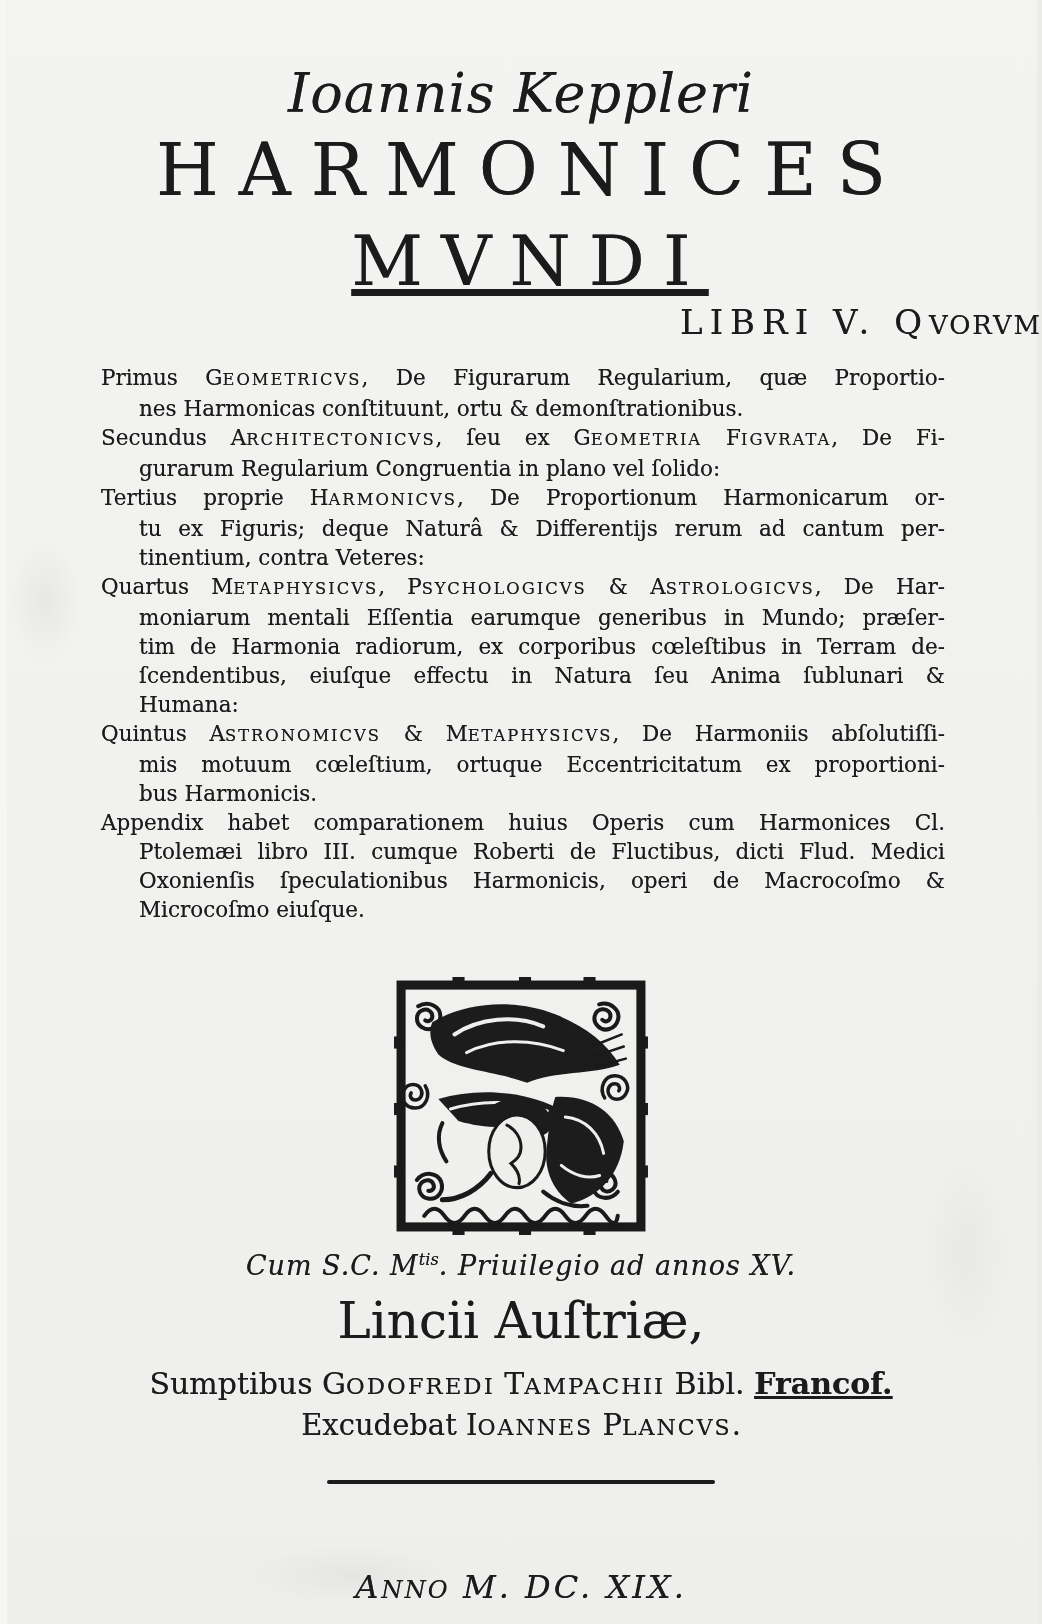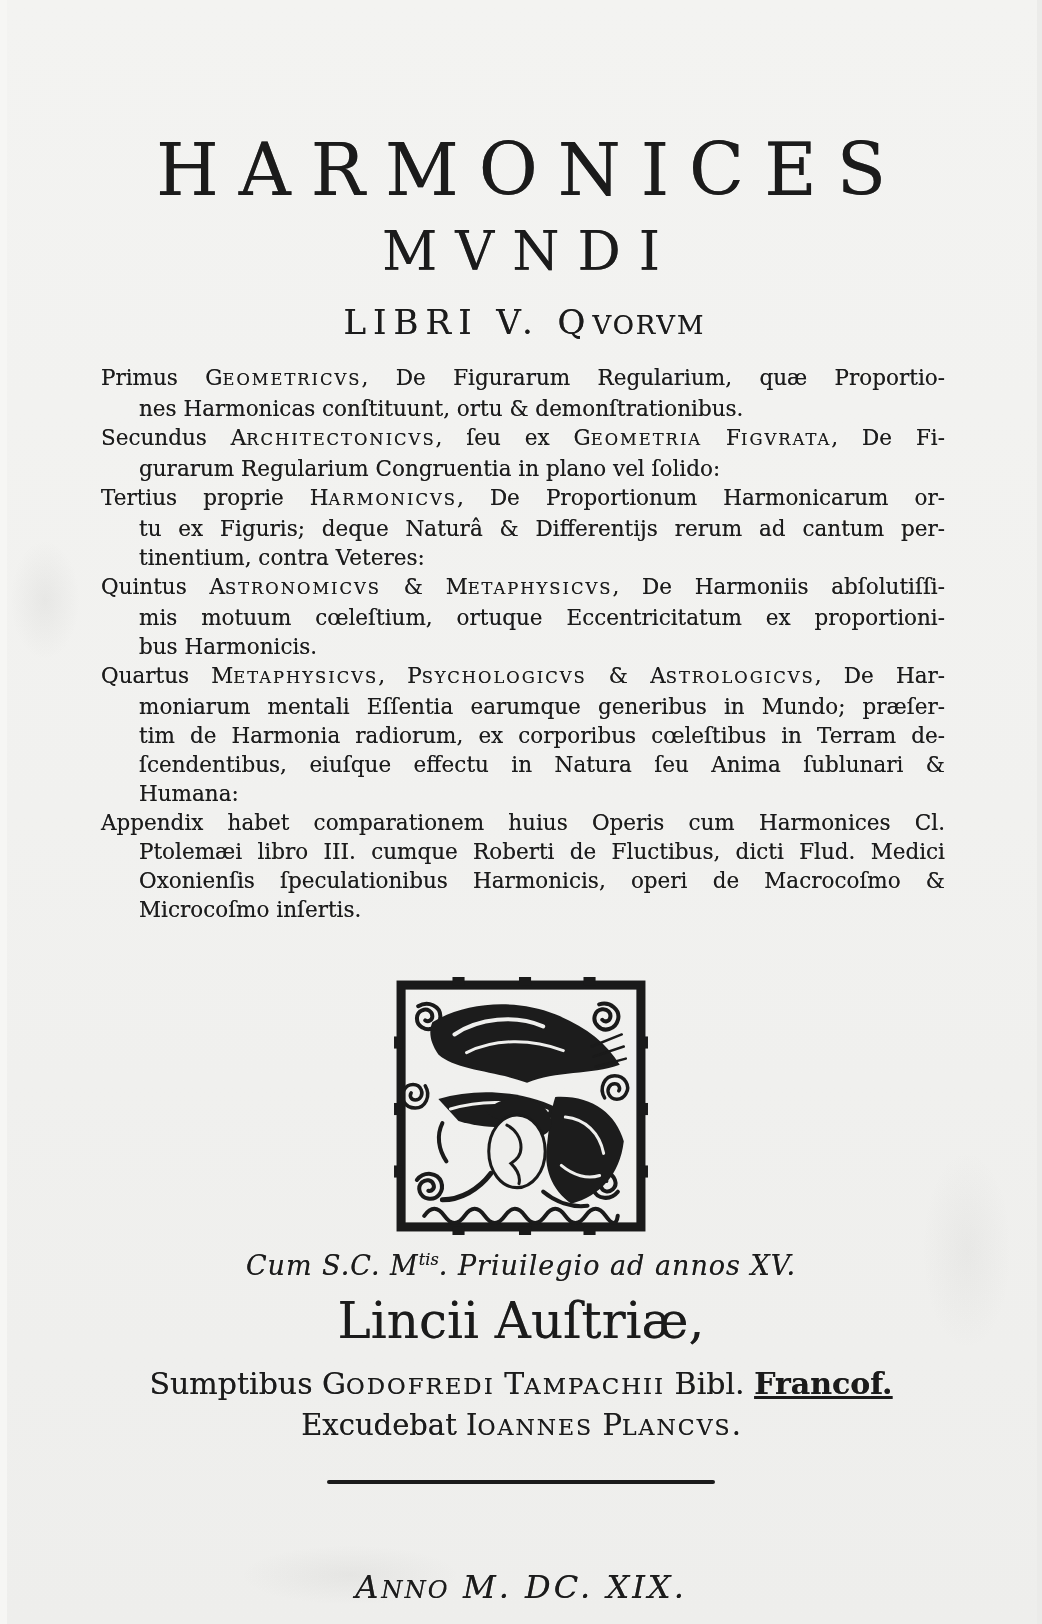--- a/index.html
+++ b/index.html
@@ -10,22 +10,22 @@
     margin: 0 auto;
     background: linear-gradient(180deg,#f3f3f1 0%, #f1f1ef 50%, #eeeeec 100%);
     font-family: "DejaVu Serif", "Liberation Serif", serif;
     color: #1b1b1b;
     overflow: hidden;
     text-shadow: 0 0 0.5px rgba(25,25,25,0.65);
   }
   .abs { position:absolute; left:0; right:0; text-align:center; white-space:nowrap; }
   .author    { top:62px;  font-style:italic; font-size:54px; letter-spacing:1px; }
   .title1    { top:128px; font-size:72px; letter-spacing:20px; padding-left:20px; }
-  .title2    { top:220px; font-size:54px; letter-spacing:18px; padding-left:18px; }
-  .libri     { top:302px; font-size:34px; letter-spacing:7px; padding-left:7px; }
+  .title2    { top:220px; font-size:70px; letter-spacing:18px; padding-left:18px;text-decoration:underline; }
+  .libri     { top:302px; font-size:34px; letter-spacing:7px; padding-left:7px;text-align:right; }
   .books     { position:absolute; top:363px; left:101px; width:844px;
                font-size:21.5px; line-height:29px; }
   .book .line { text-align:justify; }
   .book .line.fill { text-align-last:justify; }
   .book .line.cont { padding-left:38px; }
   .sc-rest   { font-size:0.76em; letter-spacing:2px; }
   sup        { font-size:0.6em; vertical-align:super; letter-spacing:0; }
   .emblem    { position:absolute; top:976px; left:50%; transform:translateX(-50%);
                width:254px; height:260px; }
   .emblem svg { width:100%; height:100%; }
@@ -52,55 +52,56 @@
 <body>
 
 <div class="page">
 
   <div class="edge-left"></div>
   <div class="edge-right"></div>
   <div class="smudge-a"></div>
   <div class="smudge-b"></div>
   <div class="smudge-c"></div>
 
+  <div class="abs author">Ioannis Keppleri</div>
   <div class="abs title1">HARMONICES</div>
   <div class="abs title2">MVNDI</div>
   <div class="abs libri"><span>LIBRI V. </span><span class="sc-first">Q</span><span class="sc-rest">VORVM</span></div>
 
   <div class="books">
       <div class="book">
         <div class="line fill"><span>Primus </span><span class="sc-first">G</span><span class="sc-rest">EOMETRICVS</span><span>, De Figurarum Regularium, quæ Proportio-</span></div>
         <div class="line cont"><span>nes Harmonicas conſtituunt, ortu &amp; demonſtrationibus.</span></div>
       </div>
       <div class="book">
         <div class="line fill"><span>Secundus </span><span class="sc-first">A</span><span class="sc-rest">RCHITECTONICVS</span><span>, ſeu ex </span><span class="sc-first">G</span><span class="sc-rest">EOMETRIA</span> <span class="sc-first">F</span><span class="sc-rest">IGVRATA</span><span>, De Fi-</span></div>
         <div class="line cont"><span>gurarum Regularium Congruentia in plano vel ſolido:</span></div>
       </div>
       <div class="book">
         <div class="line fill"><span>Tertius proprie </span><span class="sc-first">H</span><span class="sc-rest">ARMONICVS</span><span>, De Proportionum Harmonicarum or-</span></div>
         <div class="line cont fill"><span>tu ex Figuris; deque Naturâ &amp; Differentijs rerum ad cantum per-</span></div>
         <div class="line cont"><span>tinentium, contra Veteres:</span></div>
       </div>
       <div class="book">
-        <div class="line fill"><span>Quintus </span><span class="sc-first">A</span><span class="sc-rest">STRONOMICVS</span><span> &amp; </span><span class="sc-first">M</span><span class="sc-rest">ETAPHYSICVS</span><span>, De Harmoniis abſolutiſſi-</span></div>
-        <div class="line cont fill"><span>mis motuum cœleſtium, ortuque Eccentricitatum ex proportioni-</span></div>
-        <div class="line cont"><span>bus Harmonicis.</span></div>
-      </div>
-      <div class="book">
         <div class="line fill"><span>Quartus </span><span class="sc-first">M</span><span class="sc-rest">ETAPHYSICVS</span><span>, </span><span class="sc-first">P</span><span class="sc-rest">SYCHOLOGICVS</span><span> &amp; </span><span class="sc-first">A</span><span class="sc-rest">STROLOGICVS</span><span>, De Har-</span></div>
         <div class="line cont fill"><span>moniarum mentali Eſſentia earumque generibus in Mundo; præſer-</span></div>
         <div class="line cont fill"><span>tim de Harmonia radiorum, ex corporibus cœleſtibus in Terram de-</span></div>
         <div class="line cont fill"><span>ſcendentibus, eiuſque effectu in Natura ſeu Anima ſublunari &amp;</span></div>
         <div class="line cont"><span>Humana:</span></div>
       </div>
       <div class="book">
+        <div class="line fill"><span>Quintus </span><span class="sc-first">A</span><span class="sc-rest">STRONOMICVS</span><span> &amp; </span><span class="sc-first">M</span><span class="sc-rest">ETAPHYSICVS</span><span>, De Harmoniis abſolutiſſi-</span></div>
+        <div class="line cont fill"><span>mis motuum cœleſtium, ortuque Eccentricitatum ex proportioni-</span></div>
+        <div class="line cont"><span>bus Harmonicis.</span></div>
+      </div>
+      <div class="book">
         <div class="line fill"><span>Appendix habet comparationem huius Operis cum Harmonices Cl.</span></div>
         <div class="line cont fill"><span>Ptolemæi libro III. cumque Roberti de Fluctibus, dicti Flud. Medici</span></div>
         <div class="line cont fill"><span>Oxonienſis ſpeculationibus Harmonicis, operi de Macrocoſmo &amp;</span></div>
-        <div class="line cont"><span>Microcoſmo inſertis.</span></div>
+        <div class="line cont"><span>Microcoſmo eiuſque.</span></div>
       </div>
     </div>
 
   <div class="emblem" role="img" aria-label="Ornate square woodcut printer's ornament with dense foliate scrollwork and central face">
     <svg viewBox="0 0 252 258" xmlns="http://www.w3.org/2000/svg" fill="none" stroke="#1a1a1a" stroke-linecap="round">
       <defs>
         <path id="vol" d="M0,0 C10,-6 22,0 22,10 C22,20 12,26 4,21 C-3,17 -3,7 4,4 C9,2 14,5 14,10 C14,14 10,16 7,14"></path>
       </defs>
       <rect x="7" y="9" width="238" height="240" stroke-width="9"></rect>
       <rect x="58" y="1" width="12" height="8" fill="#1a1a1a" stroke="none"></rect>

